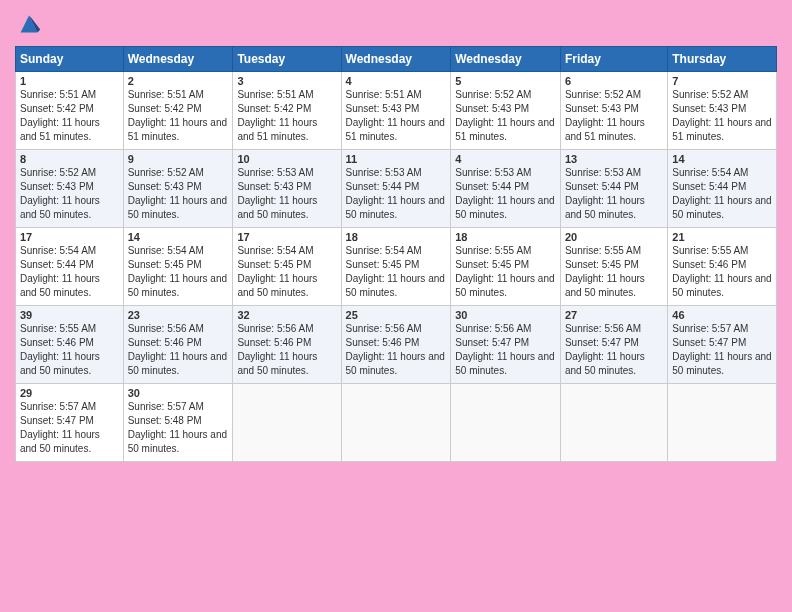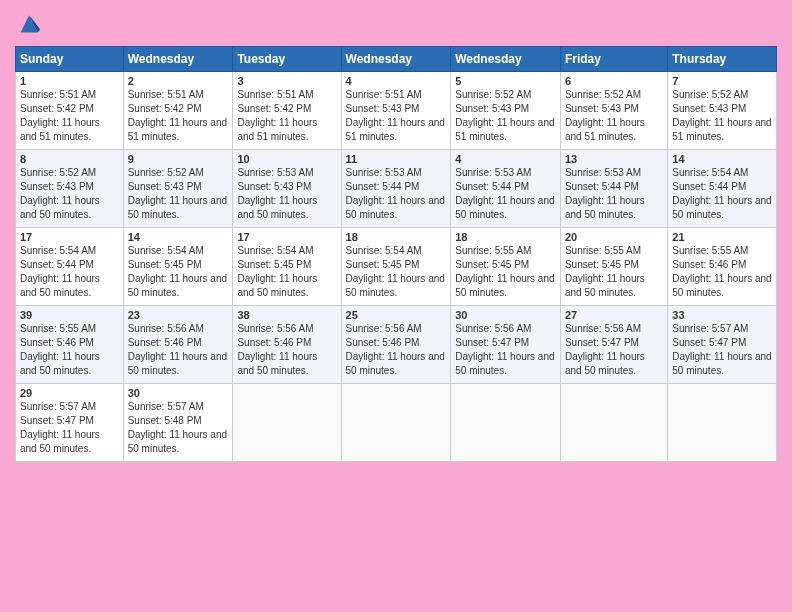--- a/index.html
+++ b/index.html
@@ -157,25 +157,25 @@
           <td><span class="day-num">14</span><span class="day-info">Sunrise: 5:54 AM<br>Sunset: 5:45 PM<br>Daylight: 11 hours and 50 minutes.</span></td>
           <td><span class="day-num">17</span><span class="day-info">Sunrise: 5:54 AM<br>Sunset: 5:45 PM<br>Daylight: 11 hours and 50 minutes.</span></td>
           <td><span class="day-num">18</span><span class="day-info">Sunrise: 5:54 AM<br>Sunset: 5:45 PM<br>Daylight: 11 hours and 50 minutes.</span></td>
           <td><span class="day-num">18</span><span class="day-info">Sunrise: 5:55 AM<br>Sunset: 5:45 PM<br>Daylight: 11 hours and 50 minutes.</span></td>
           <td><span class="day-num">20</span><span class="day-info">Sunrise: 5:55 AM<br>Sunset: 5:45 PM<br>Daylight: 11 hours and 50 minutes.</span></td>
           <td><span class="day-num">21</span><span class="day-info">Sunrise: 5:55 AM<br>Sunset: 5:46 PM<br>Daylight: 11 hours and 50 minutes.</span></td>
         </tr>
         <tr>
           <td><span class="day-num">39</span><span class="day-info">Sunrise: 5:55 AM<br>Sunset: 5:46 PM<br>Daylight: 11 hours and 50 minutes.</span></td>
           <td><span class="day-num">23</span><span class="day-info">Sunrise: 5:56 AM<br>Sunset: 5:46 PM<br>Daylight: 11 hours and 50 minutes.</span></td>
-          <td><span class="day-num">38</span><span class="day-info">Sunrise: 5:56 AM<br>Sunset: 5:46 PM<br>Daylight: 11 hours and 50 minutes.</span></td>
+          <td><span class="day-num">32</span><span class="day-info">Sunrise: 5:56 AM<br>Sunset: 5:46 PM<br>Daylight: 11 hours and 50 minutes.</span></td>
           <td><span class="day-num">25</span><span class="day-info">Sunrise: 5:56 AM<br>Sunset: 5:46 PM<br>Daylight: 11 hours and 50 minutes.</span></td>
           <td><span class="day-num">30</span><span class="day-info">Sunrise: 5:56 AM<br>Sunset: 5:47 PM<br>Daylight: 11 hours and 50 minutes.</span></td>
           <td><span class="day-num">27</span><span class="day-info">Sunrise: 5:56 AM<br>Sunset: 5:47 PM<br>Daylight: 11 hours and 50 minutes.</span></td>
-          <td><span class="day-num">33</span><span class="day-info">Sunrise: 5:57 AM<br>Sunset: 5:47 PM<br>Daylight: 11 hours and 50 minutes.</span></td>
+          <td><span class="day-num">46</span><span class="day-info">Sunrise: 5:57 AM<br>Sunset: 5:47 PM<br>Daylight: 11 hours and 50 minutes.</span></td>
         </tr>
         <tr>
           <td><span class="day-num">29</span><span class="day-info">Sunrise: 5:57 AM<br>Sunset: 5:47 PM<br>Daylight: 11 hours and 50 minutes.</span></td>
           <td><span class="day-num">30</span><span class="day-info">Sunrise: 5:57 AM<br>Sunset: 5:48 PM<br>Daylight: 11 hours and 50 minutes.</span></td>
           <td class="empty-cell"></td>
           <td class="empty-cell"></td>
           <td class="empty-cell"></td>
           <td class="empty-cell"></td>
           <td class="empty-cell"></td>
         </tr>

